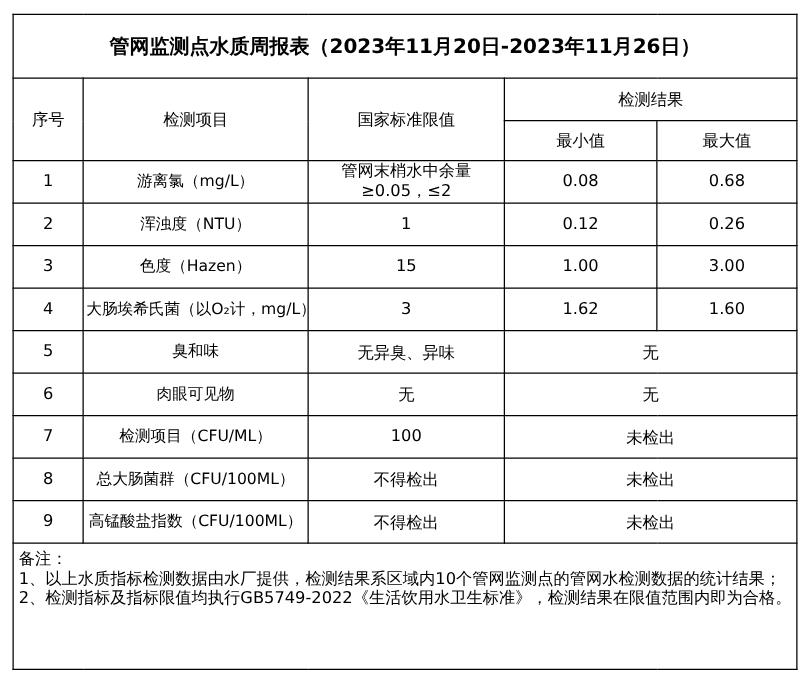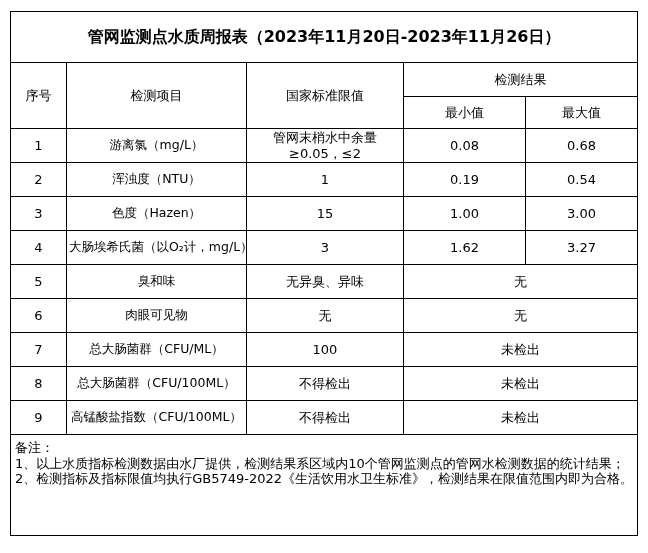--- a/index.html
+++ b/index.html
@@ -76,53 +76,53 @@
       <td>1</td>
       <td class="item-cell">游离氯（mg/L）</td>
       <td class="limit-cell">管网末梢水中余量≥0.05，≤2</td>
       <td>0.08</td>
       <td>0.68</td>
     </tr>
     <tr class="data-row">
       <td>2</td>
       <td class="item-cell">浑浊度（NTU）</td>
       <td>1</td>
-      <td>0.19</td>
-      <td>0.54</td>
+      <td>0.12</td>
+      <td>0.26</td>
     </tr>
     <tr class="data-row">
       <td>3</td>
       <td class="item-cell">色度（Hazen）</td>
       <td>15</td>
       <td>1.00</td>
       <td>3.00</td>
     </tr>
     <tr class="data-row">
       <td>4</td>
       <td class="item-cell">大肠埃希氏菌（以O₂计，mg/L）</td>
       <td>3</td>
       <td>1.62</td>
-      <td>3.27</td>
+      <td>1.60</td>
     </tr>
 
     <tr class="data-row">
       <td>5</td>
       <td class="item-cell">臭和味</td>
       <td>无异臭、异味</td>
       <td colspan="2">无</td>
     </tr>
     <tr class="data-row">
       <td>6</td>
       <td class="item-cell">肉眼可见物</td>
       <td>无</td>
       <td colspan="2">无</td>
     </tr>
     <tr class="data-row">
       <td>7</td>
-      <td class="item-cell">总大肠菌群（CFU/ML）</td>
+      <td class="item-cell">检测项目（CFU/ML）</td>
       <td>100</td>
       <td colspan="2">未检出</td>
     </tr>
     <tr class="data-row">
       <td>8</td>
       <td class="item-cell">总大肠菌群（CFU/100ML）</td>
       <td>不得检出</td>
       <td colspan="2">未检出</td>
     </tr>
     <tr class="data-row">

